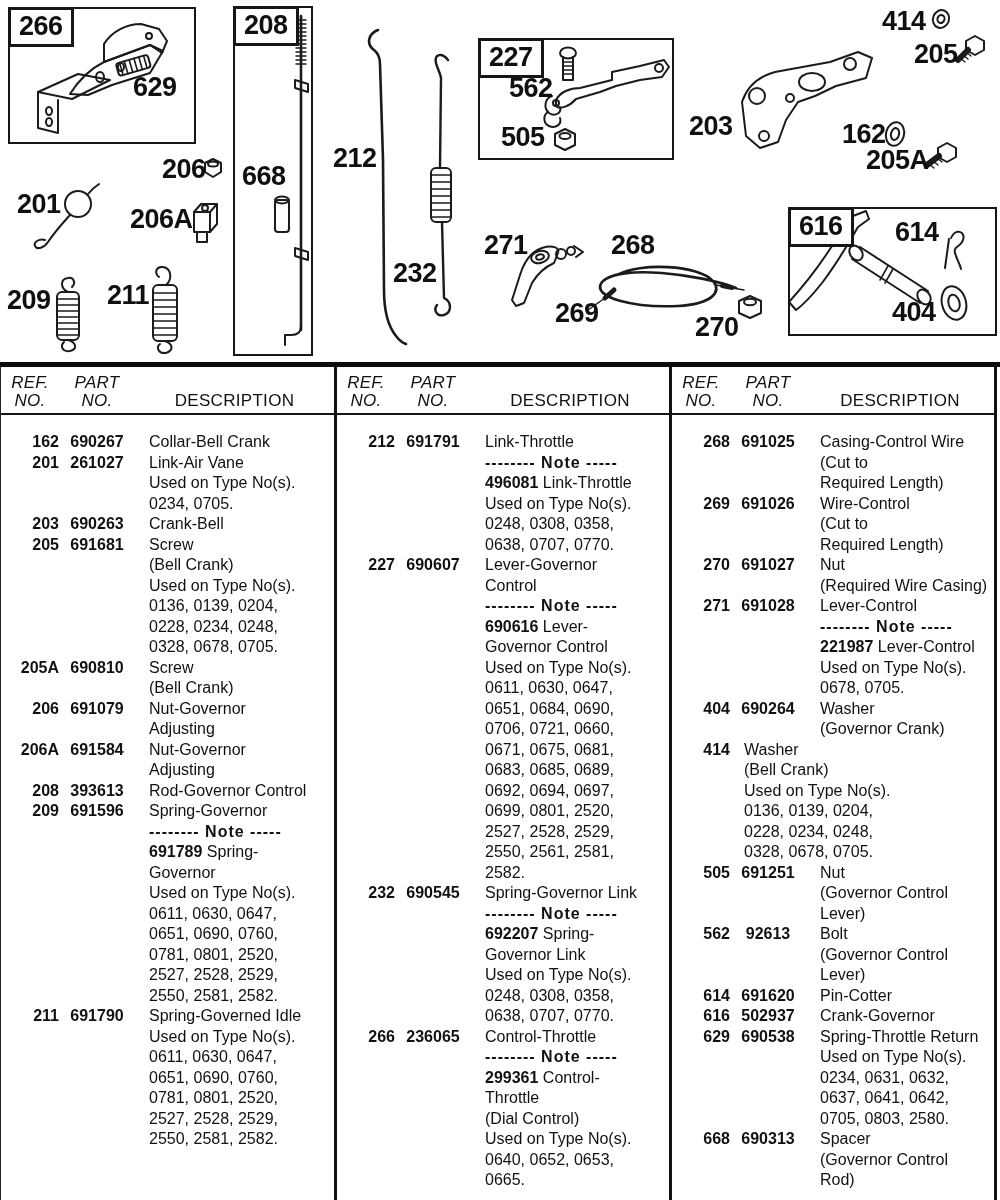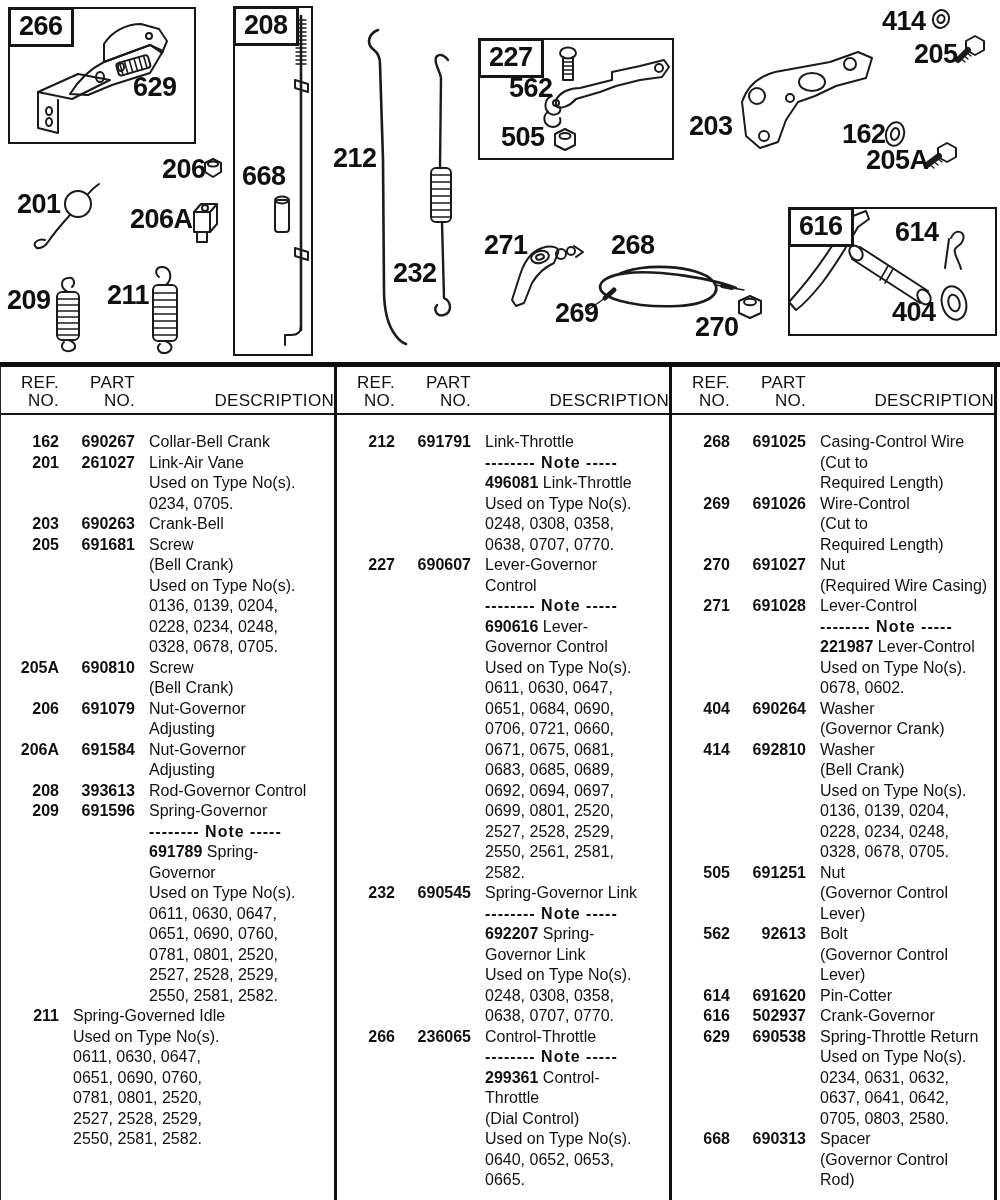--- a/index.html
+++ b/index.html
@@ -15,26 +15,26 @@
   
   .ptable{position:absolute;left:0;top:362px;width:1000px;height:838px;
           border-top:5px solid #0d0d0d;display:flex;}
   .pcol{box-sizing:border-box;position:relative;}
   .pcol.c0{width:337px;border-left:1px solid #222;border-right:3px solid #111;}
   .pcol.c1{width:335px;border-right:3px solid #111;}
   .pcol.c2{width:325px;border-right:3px solid #111;}
   .phead{height:43px;border-bottom:2px solid #151515;display:grid;
          grid-template-columns:58px 76px 1fr;align-items:end;padding-bottom:3px;
          font-size:17px;line-height:18px;letter-spacing:.3px;}
-  .phead .h{text-align:right;}
-  .phead .hdesc{text-align:right;}
+  .phead .h{text-align:center;font-style:italic;}
+  .phead .hdesc{text-align:center;}
   .entries{padding-top:17px;font-size:16px;line-height:20.5px;}
   .entry{display:grid;grid-template-columns:58px 76px 1fr;}
   .entry .ref{text-align:right;font-weight:bold;}
-  .entry .part{text-align:right;font-weight:bold;}
+  .entry .part{text-align:center;font-weight:bold;}
   .entry .desc{padding-left:14px;}
   .dline{white-space:nowrap;}
   .dline.note{font-weight:bold;letter-spacing:1px;}
   .dline b{font-weight:bold;}
 </style>
 </head>
 <body>
 
 <div class="stage">
 
@@ -328,20 +328,21 @@
               <div class="dline">Used on Type No(s).</div>
               <div class="dline">0611, 0630, 0647,</div>
               <div class="dline">0651, 0690, 0760,</div>
               <div class="dline">0781, 0801, 2520,</div>
               <div class="dline">2527, 2528, 2529,</div>
               <div class="dline">2550, 2581, 2582.</div>
             </div>
           </div>
           <div class="entry">
             <span class="ref">211</span>
+            <span class="part">691790</span>
             <div class="desc">
               <div class="dline">Spring-Governed Idle</div>
               <div class="dline">Used on Type No(s).</div>
               <div class="dline">0611, 0630, 0647,</div>
               <div class="dline">0651, 0690, 0760,</div>
               <div class="dline">0781, 0801, 2520,</div>
               <div class="dline">2527, 2528, 2529,</div>
               <div class="dline">2550, 2581, 2582.</div>
             </div>
           </div>
@@ -465,34 +466,33 @@
             </div>
           </div>
           <div class="entry">
             <span class="ref">271</span>
             <span class="part">691028</span>
             <div class="desc">
               <div class="dline">Lever-Control</div>
               <div class="dline note">-------- Note -----</div>
               <div class="dline"><b>221987</b> Lever-Control</div>
               <div class="dline">Used on Type No(s).</div>
-              <div class="dline">0678, 0602.</div>
+              <div class="dline">0678, 0705.</div>
             </div>
           </div>
           <div class="entry">
             <span class="ref">404</span>
             <span class="part">690264</span>
             <div class="desc">
               <div class="dline">Washer</div>
               <div class="dline">(Governor Crank)</div>
             </div>
           </div>
           <div class="entry">
             <span class="ref">414</span>
-            <span class="part">692810</span>
             <div class="desc">
               <div class="dline">Washer</div>
               <div class="dline">(Bell Crank)</div>
               <div class="dline">Used on Type No(s).</div>
               <div class="dline">0136, 0139, 0204,</div>
               <div class="dline">0228, 0234, 0248,</div>
               <div class="dline">0328, 0678, 0705.</div>
             </div>
           </div>
           <div class="entry">

